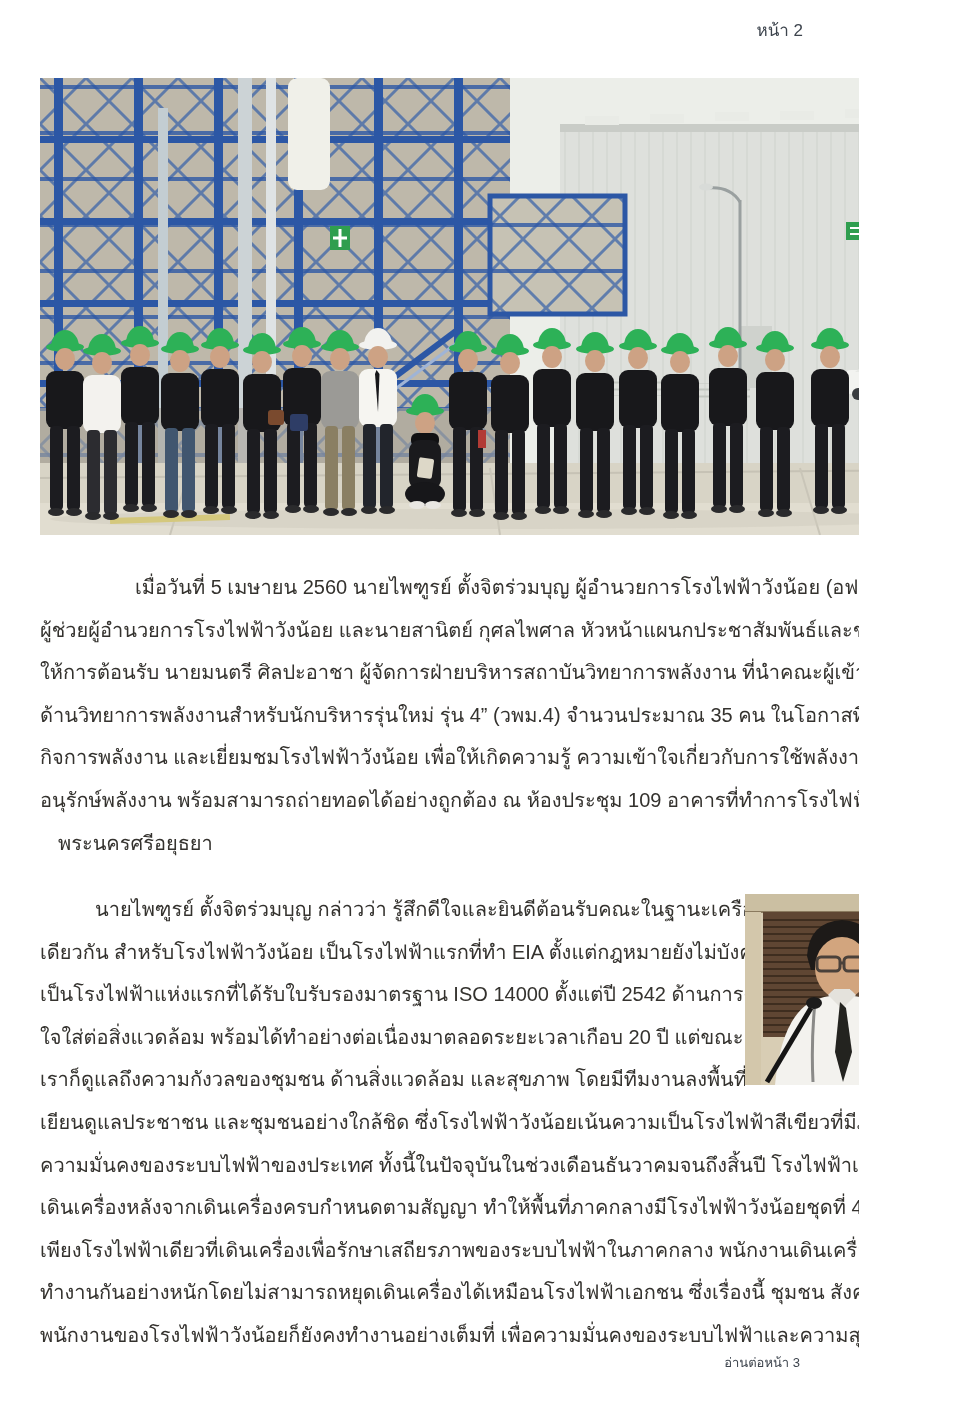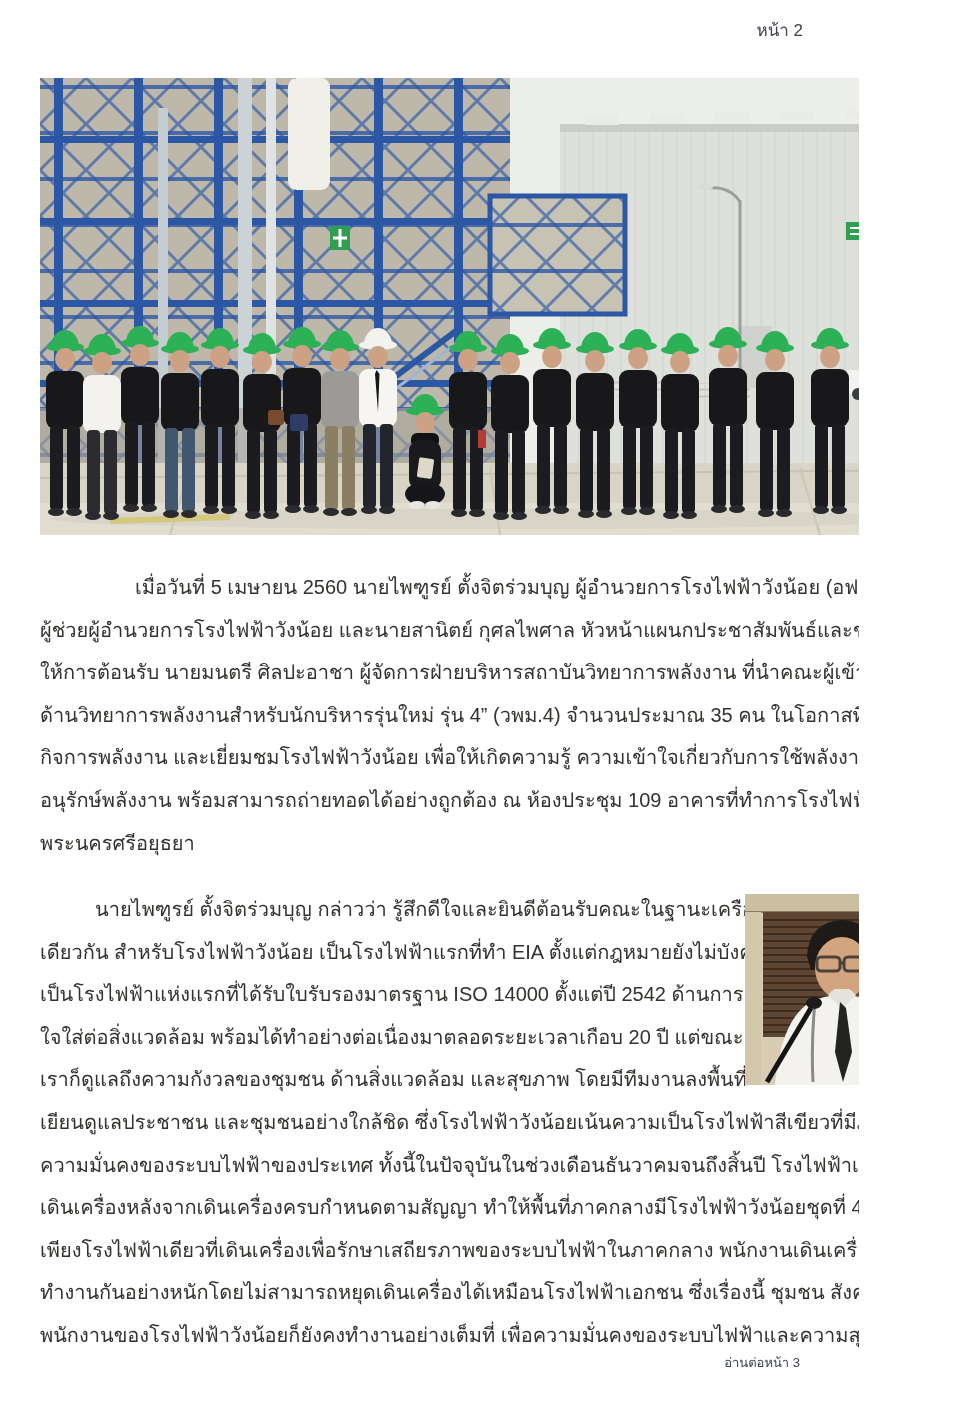--- a/index.html
+++ b/index.html
@@ -8,21 +8,21 @@
   .page-number{position:absolute;top:16px;right:56px;font-size:17px;color:#3d444d;}
   .footer-note{position:absolute;top:1352px;right:59px;font-size:13px;color:#3d444d;}
   .group-photo{position:absolute;left:40px;top:78px;width:900px;height:457px;overflow:hidden;}
   .speaker-photo{position:absolute;left:745px;top:894px;width:195px;height:191px;overflow:hidden;}
   .para{position:absolute;}
   .para1{left:40px;top:566px;width:898px;}
   .para2-narrow{left:40px;top:888px;width:705px;}
   .para2-wide{left:40px;top:1101px;width:898px;}
   .tline{height:42.6px;line-height:42.6px;font-size:20px;white-space:nowrap;overflow:hidden;}
   .just{text-align:justify;text-align-last:justify;}
-  .lastline{text-align:center;text-align-last:left;}
+  .lastline{text-align:center;text-align-last:left;margin-left:18px;}
   .ind1{text-indent:95px;}
   .ind2{text-indent:55px;}
   svg{display:block;}
 </style>
 </head>
 <body>
 
 <div class="page">
 
   <div class="page-number">หน้า 2</div>

